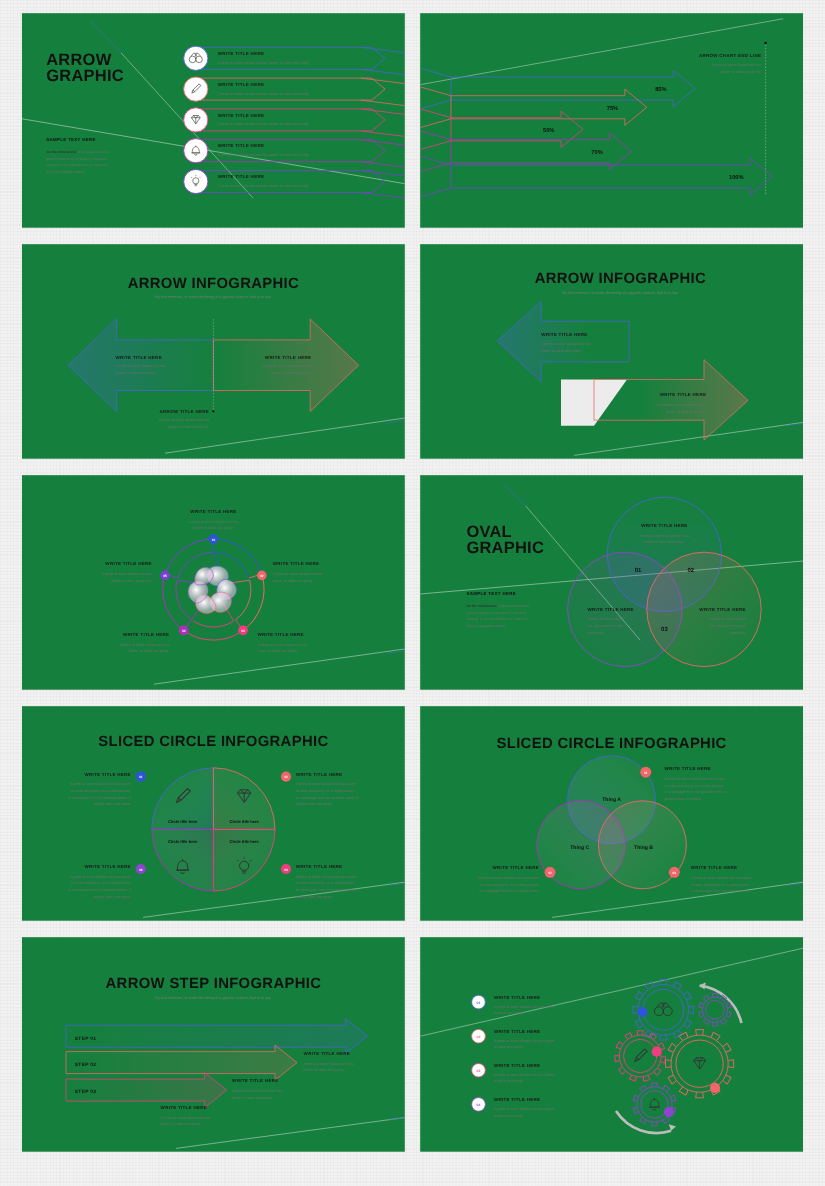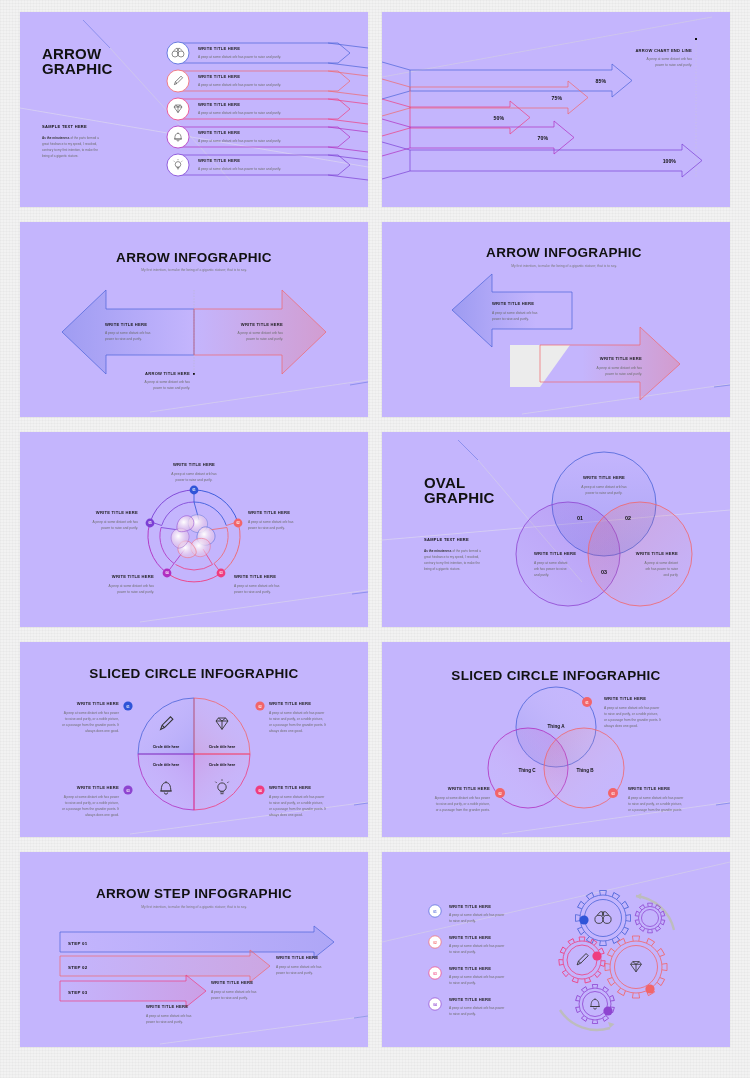--- a/index.html
+++ b/index.html
@@ -20,21 +20,21 @@
   .grid{
     position:relative; z-index:1;
     display:grid;
     grid-template-columns: 348px 348px;
     grid-auto-rows: 195px;
     column-gap:14px;
     row-gap:15px;
     padding:12px 20px;
   }
   .slide{
-    background:#c4b5fd;
+    background:#15803d;
     position:relative;
     overflow:hidden;
     box-shadow:0 0 0 .5px rgba(0,0,0,.04);
   }
   .slide svg{ position:absolute; left:0; top:0; }
   text{ font-family:"Liberation Sans", sans-serif; }
   .t-h1{ font-size:13.5px; font-weight:bold; fill:#111; letter-spacing:.3px;}
   .t-h1b{ font-size:15px; font-weight:bold; fill:#111; letter-spacing:.2px;}
   .t-sub{ font-size:3.4px; fill:#7a7a7a; }
   .t-title{ font-size:4.1px; font-weight:bold; fill:#1a1a1a; letter-spacing:.25px;}

